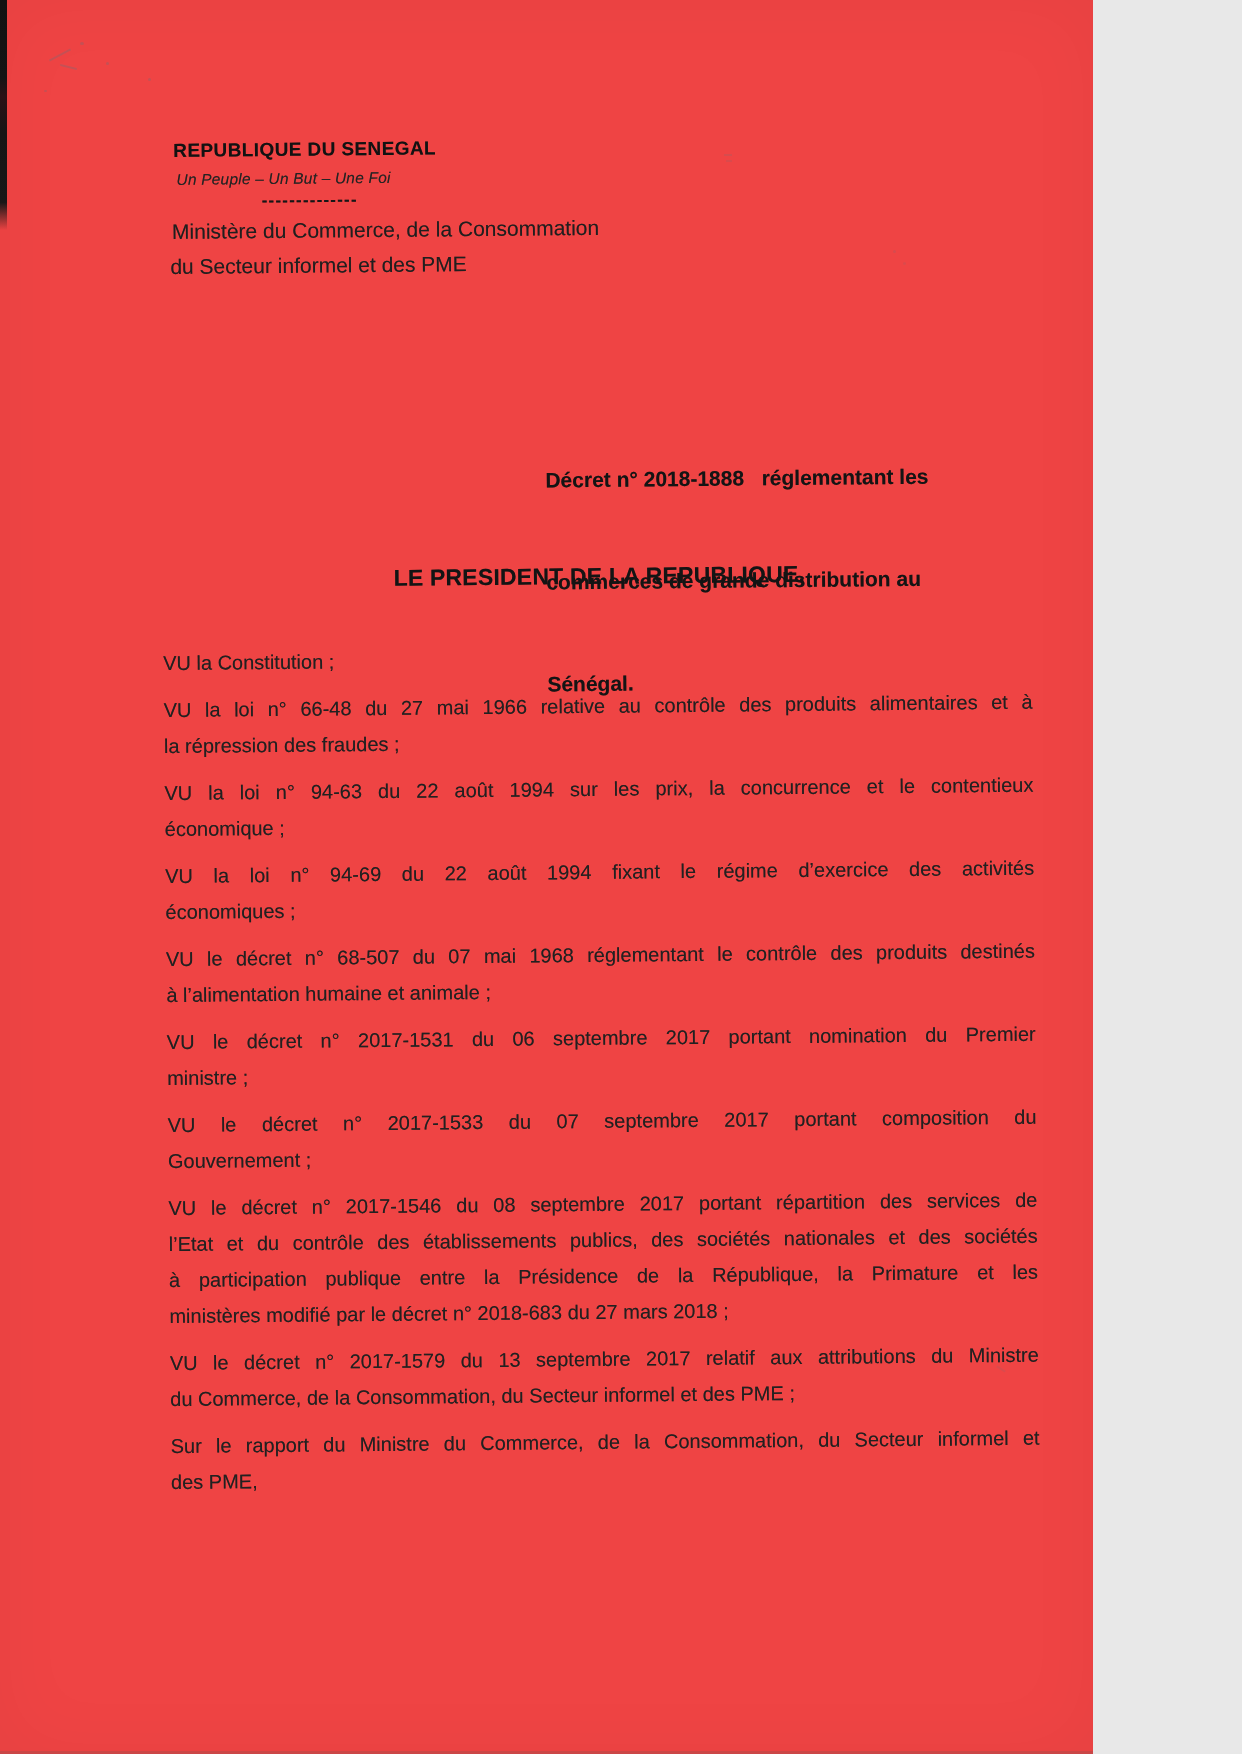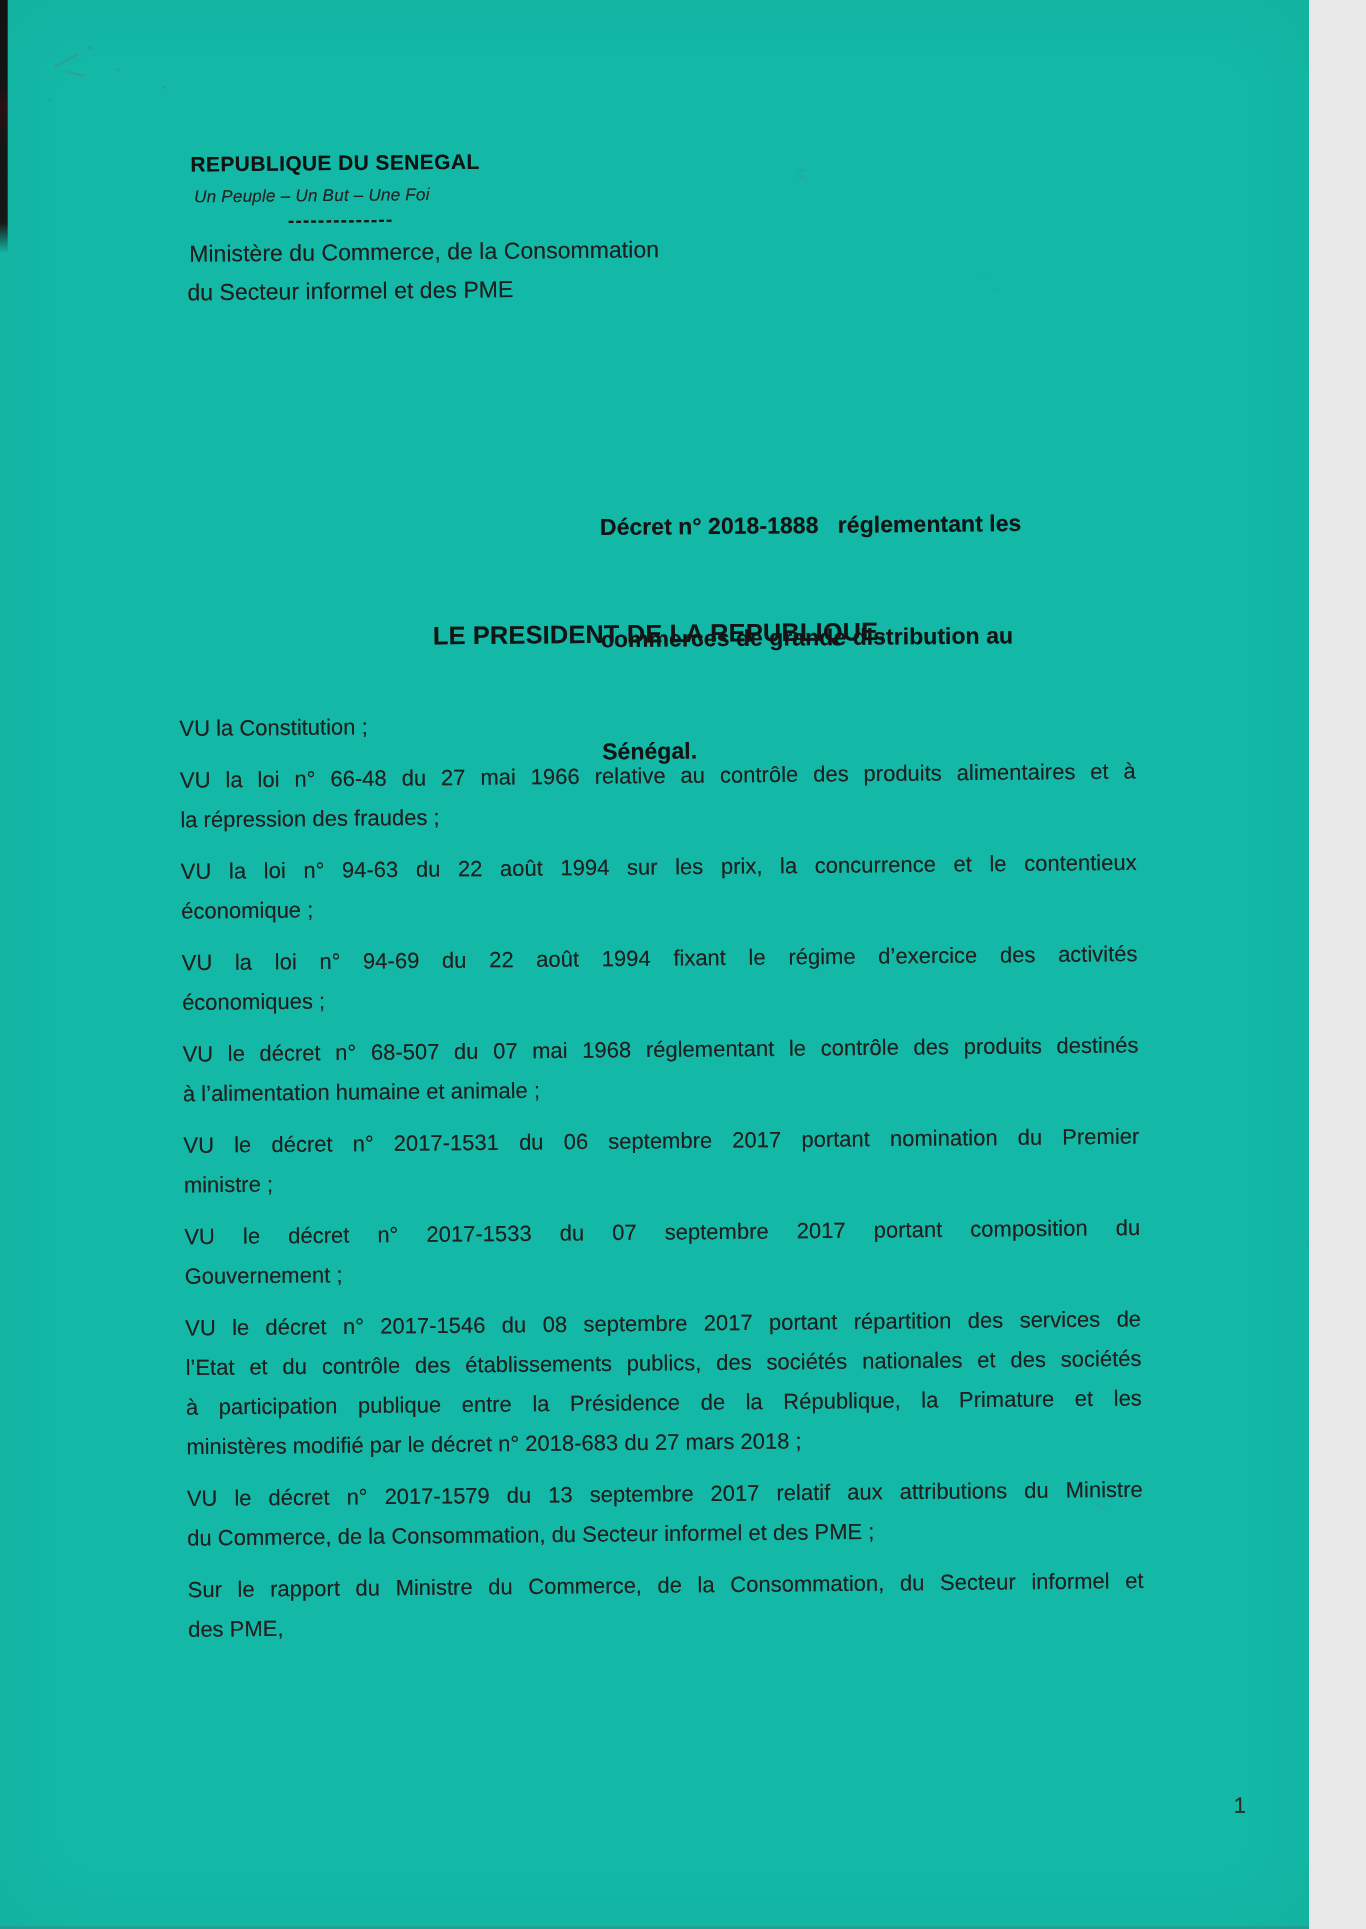--- a/index.html
+++ b/index.html
@@ -3,22 +3,22 @@
 <meta charset="utf-8">
 <style>
   html, body { margin: 0; padding: 0; }
   body {
     width: 1242px; height: 1754px;
     background: #e8e8e8;
     font-family: "Liberation Sans", sans-serif;
   }
   .page {
     position: relative;
-    width: 1190px; height: 1754px;
-    background: #14b8a6;
+    width: 1093px; height: 1754px;
+    background: #ef4444;
     overflow: hidden;
     box-shadow: inset 0 0 80px rgba(0,0,0,0.04);
     color: #1f1f1f;
   }
   .content {
     position: absolute; inset: 0;
     transform: rotate(-0.55deg);
     transform-origin: 170px 650px;
     text-shadow: 0 0 0.5px rgba(25,25,25,0.45);
   }

